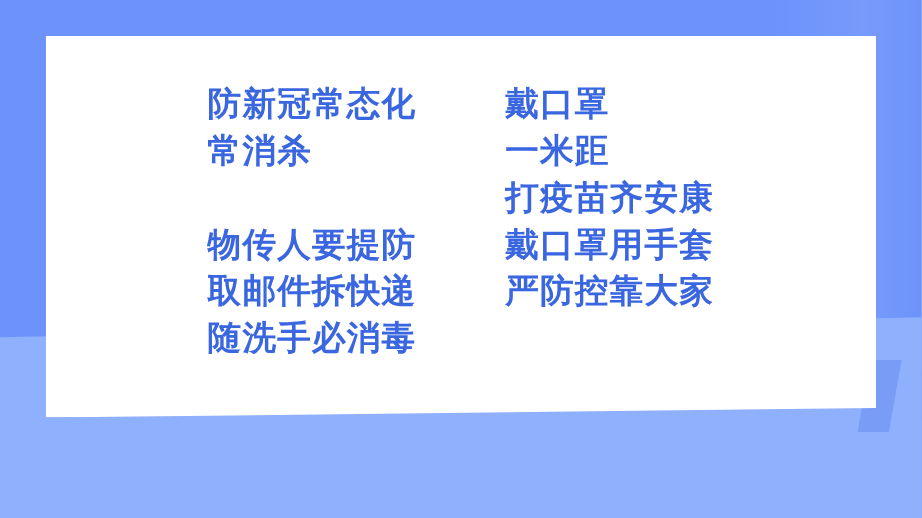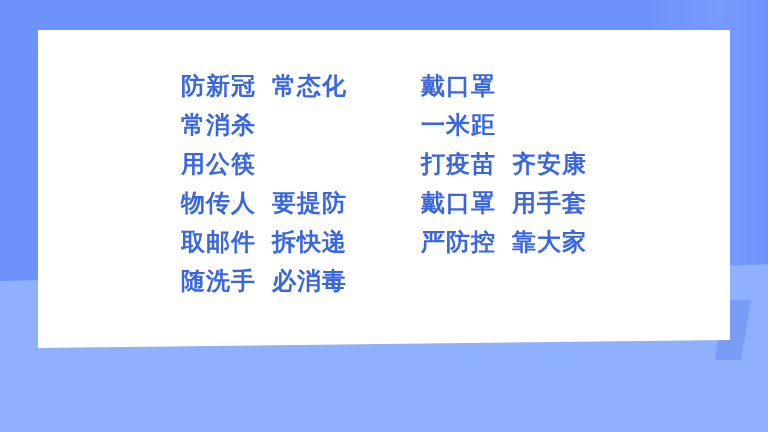--- a/index.html
+++ b/index.html
@@ -117,29 +117,28 @@
 
   .slogan-row {
     display: flex;
     align-items: baseline;
     white-space: nowrap;
     height: 39px;
   }
 
   .phrase {
     font-family: "DejaVu Sans", "Liberation Sans", sans-serif;
-    font-size: 24px;
+    font-size: 28px;
     font-weight: 700;
     line-height: 39px;
     color: #3a66e0;
     letter-spacing: 1px;
   }
 
   .phrase + .phrase {
-    margin-left: 16px;
   }
 </style>
 </head>
 <body>
 
 <div id="poster">
 
   <div class="bg-base"></div>
 
   <div class="bg-diag-tr"></div>
@@ -154,21 +153,20 @@
 
         <div class="slogan-column">
           <div class="slogan-row">
             <span class="phrase">防新冠</span>
             <span class="phrase">常态化</span>
           </div>
           <div class="slogan-row">
             <span class="phrase">常消杀</span>
           </div>
           <div class="slogan-row">
-            <span class="phrase">用公筷</span>
           </div>
           <div class="slogan-row">
             <span class="phrase">物传人</span>
             <span class="phrase">要提防</span>
           </div>
           <div class="slogan-row">
             <span class="phrase">取邮件</span>
             <span class="phrase">拆快递</span>
           </div>
           <div class="slogan-row">

